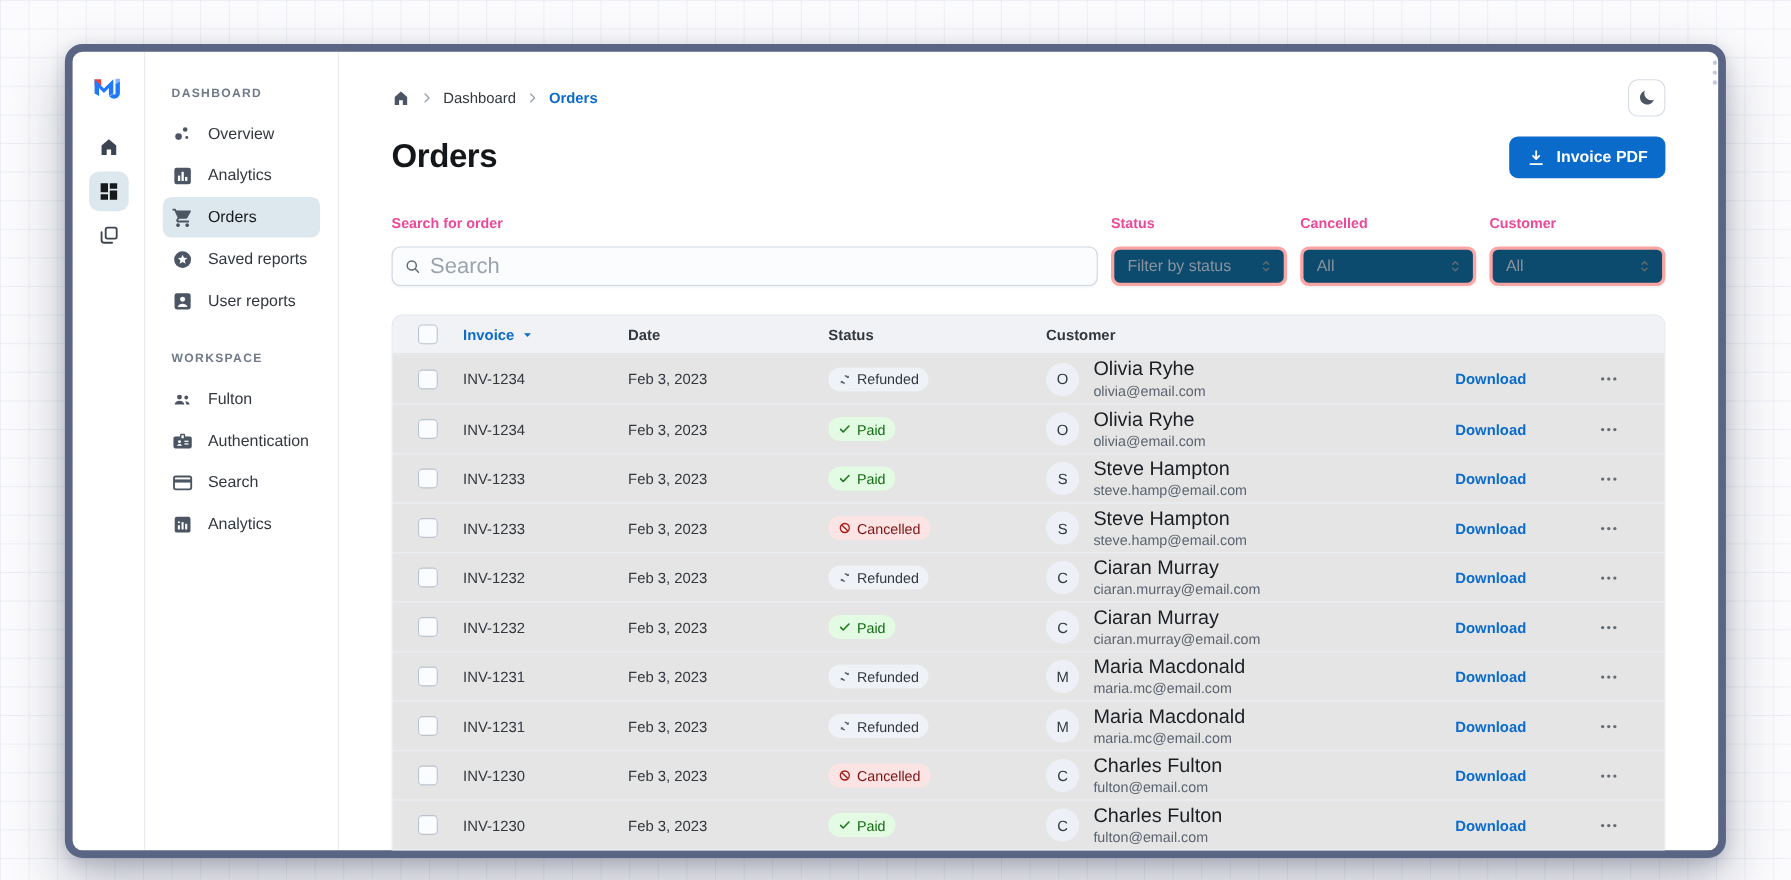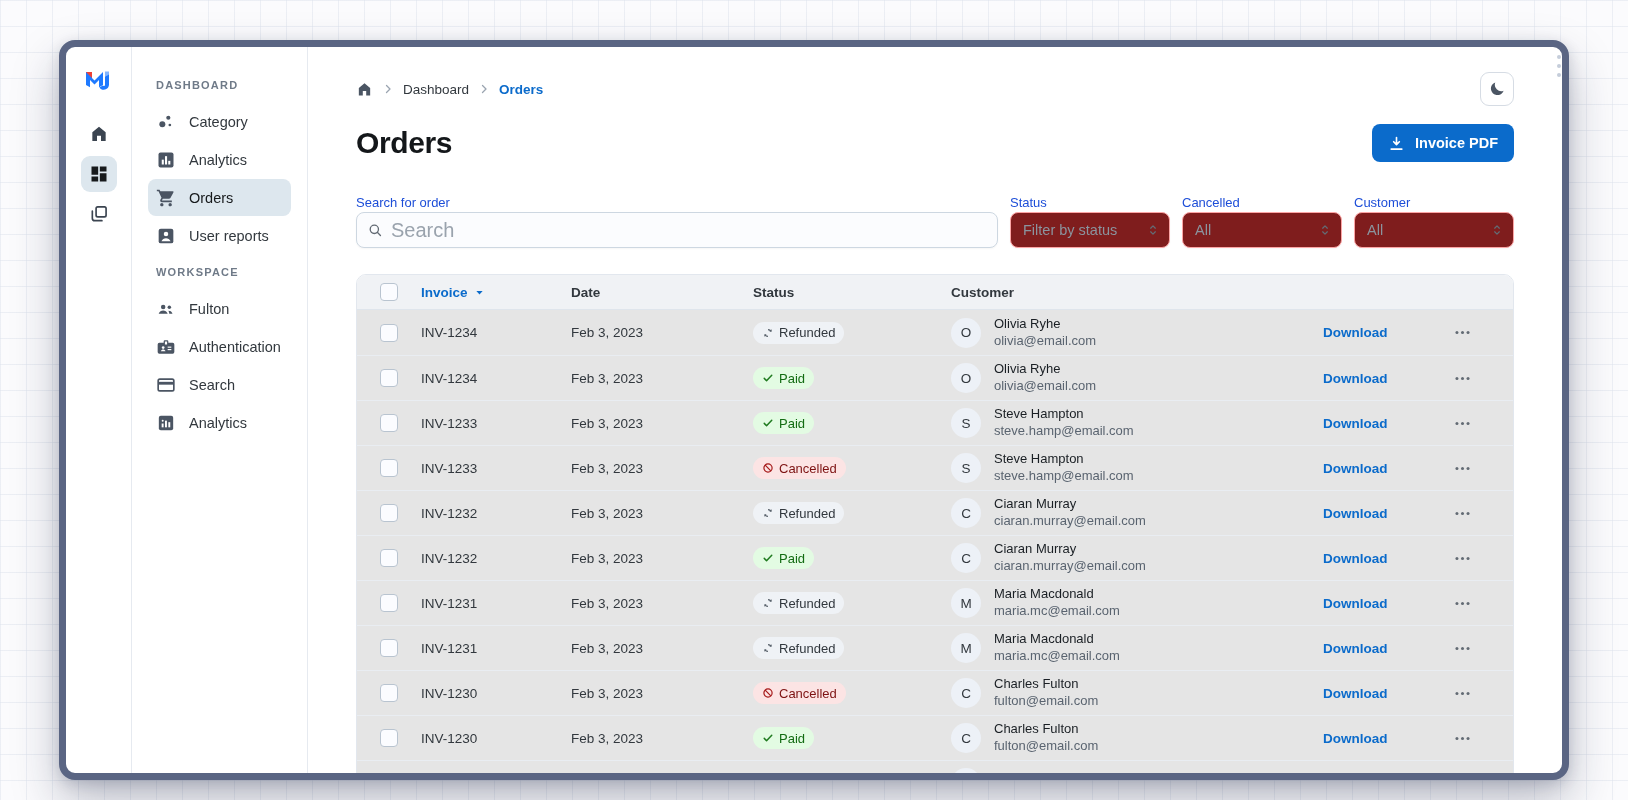--- a/index.html
+++ b/index.html
@@ -27,21 +27,21 @@
   .rail{ width:66px; flex:none; border-right:1px solid #e6eaf0; display:flex; flex-direction:column; align-items:center; padding-top:24px; }
   .logo{ width:27px; height:21px; margin-bottom:24px; }
   .rail-btn{ width:36px; height:36px; border-radius:9px; display:flex; align-items:center; justify-content:center; color:#3b4450; margin-top:4px; cursor:pointer;}
   .rail-btn:first-of-type{ margin-top:0; }
   .rail-btn.sel{ background:#dde7ee; color:#171a1c; }
   .rail-btn svg{ width:20px; height:20px; }
 
   
   .sidebar{ width:176px; flex:none; border-right:1px solid #e6eaf0; padding:24px 16px 0 16px; }
   .nav-label{ font-size:11px; font-weight:700; letter-spacing:1.2px; color:#6f7a88; margin:8px 0 12px 8px; }
-  .nav-label.second{ margin-top:12px; }
+  .nav-label.second{ margin-top:28px; }
   .nav-item{ height:37px; border-radius:8px; display:flex; align-items:center; gap:13px; padding:0 8px; margin-bottom:1px; color:#32383e; font-size:14.5px; cursor:pointer; }
   .nav-item.sel{ background:#dde7ee; color:#171a1c; }
   .nav-item .nico{ width:20px; height:20px; flex:none; color:#4b5563; display:flex; }
   .nav-item .nico svg{ width:20px; height:20px; }
 
   
   .main{ flex:1; min-width:0; padding:24px 48px 0 48px; position:relative; }
   .topbar{ height:36px; display:flex; align-items:center; justify-content:space-between; }
   .crumbs{ display:flex; align-items:center; gap:9px; font-size:13.5px; color:#32383e; }
   .crumbs .sep{ color:#9aa4b0; display:flex; } .crumbs .sep svg{ width:12px; height:12px;}
@@ -53,43 +53,43 @@
 
   .title-row{ margin-top:14px; display:flex; align-items:center; justify-content:space-between; height:44px; }
   h1{ font-size:30px; font-weight:700; letter-spacing:-.4px; color:#14171a; }
   .dl-btn{ height:38px; border:none; border-radius:8px; background:#0b6bcb; color:#fff; font-family:inherit; font-size:14.5px; font-weight:600; display:flex; align-items:center; gap:10px; padding:0 16px; cursor:pointer; }
   .dl-btn svg{ width:17px; height:17px; }
 
   .filters{ margin-top:30px; display:flex; gap:12px; }
   .fgroup{ display:flex; flex-direction:column; }
   .fgroup.grow{ flex:1; }
   .fgroup.fixed{ width:160px; }
-  .flabel{ font-size:13px; font-weight:400; color:#1d4ed8; margin-bottom:2px; }
+  .flabel{ font-size:13px; font-weight:700; color:#ec4899; margin-bottom:14px; }
   .finput{ height:36px; border:1px solid #cdd7e1; border-radius:8px; background:#fbfcfe; display:flex; align-items:center; padding:0 10px; gap:8px; box-shadow:0 1px 2px rgba(21,21,21,.04); cursor:text;}
   .finput svg{ width:16px; height:16px; color:#636b74; flex:none; }
   .finput input{ border:none; outline:none; background:transparent; font-family:inherit; font-size:20px; color:#32383e; width:100%; }
   .finput input::placeholder{ color:#9aa3ad; }
-  .fselect{ height:36px; border:1px solid #fca5a5; border-radius:8px; background:#7f1d1d; display:flex; align-items:center; justify-content:space-between; padding:0 8px 0 12px; font-size:14.5px; color:#8b949e; box-shadow:0 1px 2px rgba(21,21,21,.04); cursor:pointer;}
+  .fselect{ height:36px; border:3px solid #fca5a5; border-radius:8px; background:#0c4a6e; display:flex; align-items:center; justify-content:space-between; padding:0 8px 0 12px; font-size:14.5px; color:#8b949e; box-shadow:0 1px 2px rgba(21,21,21,.04); cursor:pointer;}
   .fselect svg{ width:16px; height:16px; color:#636b74; }
 
   
   .tbl{ margin-top:26px; border:1px solid #e2e7ee; border-radius:10px; background:#fff; overflow:hidden; }
   .trow{ display:grid; grid-template-columns:64px 150px 182px 186px 1fr 130px 60px; align-items:center; }
   .thead{ background:#f0f2f5; height:35px; border-bottom:1px solid #dfe5ec; font-size:13.5px; font-weight:600; color:#32383e; }
   .th-invoice{ color:#0b6bcb; display:flex; align-items:center; gap:4px; cursor:pointer; }
   .th-invoice svg{ width:15px; height:15px; }
   .tr{ height:45px; border-top:1px solid #e9edf2; font-size:13.5px; color:#32383e; background:#e5e5e5; }
   .tr:first-of-type{ border-top:none; }
   .cb-wrap{ display:flex; justify-content:center; }
   .cbox{ width:18px; height:18px; border:1px solid #b9c4d0; border-radius:4px; background:#fbfcff; cursor:pointer; }
   .chip{ display:inline-flex; align-items:center; gap:5px; height:22px; padding:0 9px; border-radius:12px; font-size:13px; font-weight:500; }
   .chip svg{ width:12px; height:12px; }
   .cust{ display:flex; align-items:center; gap:13px; padding-left:12px; min-width:0;}
   .avatar{ width:30px; height:30px; border-radius:50%; background:#edf1f7; color:#32383e; font-size:13.5px; display:flex; align-items:center; justify-content:center; flex:none;}
-  .cust .nm{ font-size:13px; color:#1a1f24; line-height:1.3; }
+  .cust .nm{ font-size:18px; color:#1a1f24; line-height:1.3; }
   .cust .em{ font-size:13px; color:#5a6470; line-height:1.3; }
   .dl-link{ color:#0b6bcb; font-weight:600; font-size:13.5px; cursor:pointer; }
   .dots-btn{ color:#636b74; display:flex; cursor:pointer; } .dots-btn svg{ width:19px; height:19px; }
 </style>
 </head>
 <body>
 
 <div class="window">
   <div class="frame-dots">
       <i></i>
@@ -135,40 +135,49 @@
     <div class="nav-label">DASHBOARD</div>
     <div class="items">
           <div class="nav-item">
     <span class="nico">
               <svg viewBox="0 0 24 24" fill="currentColor">
                 <circle cx="7.6" cy="14.6" r="3.6"></circle>
                 <circle cx="14.8" cy="6.9" r="2.5"></circle>
                 <circle cx="16.6" cy="15.6" r="1.6"></circle>
               </svg>
             </span>
-    <span class="nav-txt">Category</span>
+    <span class="nav-txt">Overview</span>
   </div>
           <div class="nav-item">
     <span class="nico">
               <svg viewBox="0 0 24 24">
                 <rect x="3" y="3" width="18" height="18" rx="2.5" fill="currentColor"></rect>
                 <rect x="6.9" y="11.6" width="2.5" height="5.8" fill="#fff"></rect>
                 <rect x="10.8" y="7.4" width="2.5" height="10" fill="#fff"></rect>
                 <rect x="14.7" y="13" width="2.5" height="4.4" fill="#fff"></rect>
               </svg>
             </span>
     <span class="nav-txt">Analytics</span>
   </div>
           <div class="nav-item sel">
     <span class="nico">
               <svg viewBox="0 0 24 24" fill="currentColor">
                 <path d="M7 18c-1.1 0-1.99.9-1.99 2S5.9 22 7 22s2-.9 2-2-.9-2-2-2zM1 2v2h2l3.6 7.59-1.35 2.45c-.16.28-.25.61-.25.96 0 1.1.9 2 2 2h12v-2H7.42c-.14 0-.25-.11-.25-.25l.03-.12.9-1.63h7.45c.75 0 1.41-.41 1.75-1.03l3.58-6.49A1 1 0 0 0 20 4H5.21l-.94-2H1zm16 16c-1.1 0-1.99.9-1.99 2s.89 2 1.99 2 2-.9 2-2-.9-2-2-2z"></path>
               </svg>
             </span>
     <span class="nav-txt">Orders</span>
+  </div>
+          <div class="nav-item">
+    <span class="nico">
+              <svg viewBox="0 0 24 24">
+                <circle cx="12" cy="12" r="9.2" fill="currentColor"></circle>
+                <path fill="#fff" d="M12 6.6l1.5 3.4 3.7.35-2.8 2.45.83 3.65L12 14.5l-3.23 1.95.83-3.65-2.8-2.45 3.7-.35z"></path>
+              </svg>
+            </span>
+    <span class="nav-txt">Saved reports</span>
   </div>
           <div class="nav-item">
     <span class="nico">
               <svg viewBox="0 0 24 24">
                 <rect x="3.2" y="3.2" width="17.6" height="17.6" rx="2.6" fill="currentColor"></rect>
                 <circle cx="12" cy="9.6" r="2.7" fill="#fff"></circle>
                 <path d="M6.6 18.2c.9-2.3 3-3.5 5.4-3.5s4.5 1.2 5.4 3.5z" fill="#fff"></path>
               </svg>
             </span>
     <span class="nav-txt">User reports</span>

